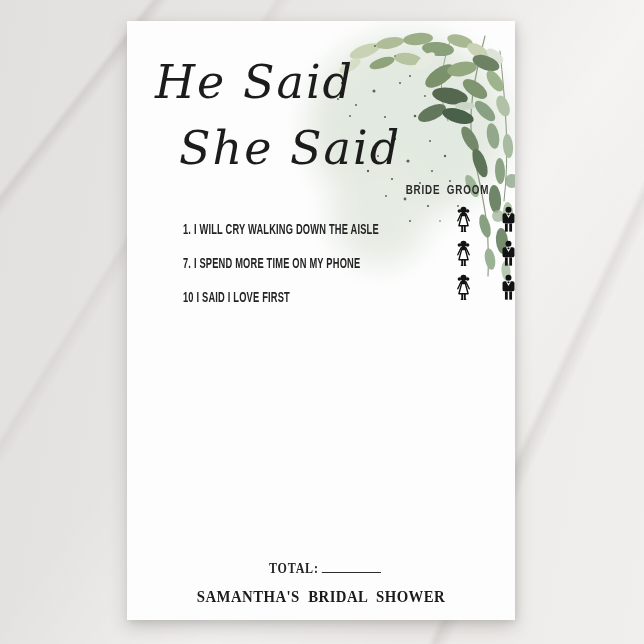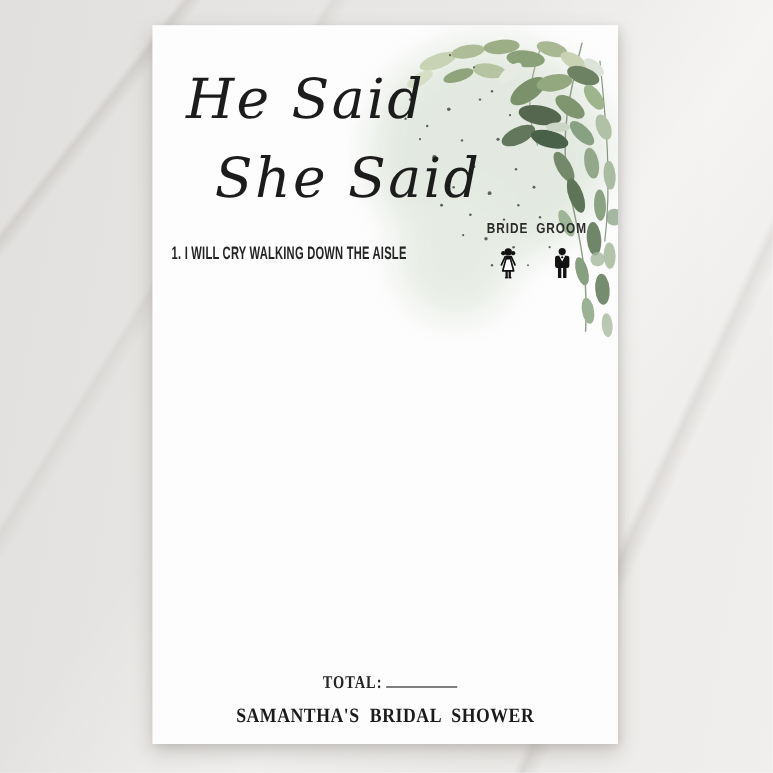--- a/index.html
+++ b/index.html
@@ -27,21 +27,21 @@
   .title-line.l1{left:28px;top:38px;}
   .title-line.l2{left:52px;top:104px;}
   .col-head{
     position:absolute;top:162px;width:64px;text-align:center;
     font-weight:700;font-size:12px;letter-spacing:1px;color:#2a2a2a;
     transform:scaleX(.82);transform-origin:center;
   }
   .col-head.bride{left:264px;}
   .col-head.groom{left:309px;}
   .rows{position:absolute;left:16px;top:182px;}
-  .row{height:34px;display:flex;align-items:flex-start;}
+  .row{height:34px;display:flex;align-items:flex-end;margin-left:40px;}
   .q{
     width:258px;white-space:nowrap;color:#242424;
     font-weight:700;font-size:15px;letter-spacing:.3px;
     transform:scaleX(.62);transform-origin:left center;
   }
   .cell{width:45px;height:34px;display:flex;align-items:center;justify-content:center;}
   .icon{width:21px;height:28px;display:block;}
   .total{
     position:absolute;left:142px;top:539px;color:#242424;white-space:nowrap;
     font-family:"Liberation Serif",serif;font-weight:700;font-size:15px;letter-spacing:1px;
@@ -192,23 +192,49 @@
             <use href="#sym-groom"></use>
           </svg>
         </div>
     </div>
 
 
 
 
 
 
-
-
-
+    <div class="row">
+      <div class="q">7. I SPEND MORE TIME ON MY PHONE</div>
+      <div class="cell">
+          <svg class="icon" viewBox="0 0 22 30">
+            <use href="#sym-bride"></use>
+          </svg>
+        </div>
+      <div class="cell">
+          <svg class="icon" viewBox="0 0 22 30">
+            <use href="#sym-groom"></use>
+          </svg>
+        </div>
+    </div>
+
+
+
+    <div class="row">
+      <div class="q">10 I SAID I LOVE FIRST</div>
+      <div class="cell">
+          <svg class="icon" viewBox="0 0 22 30">
+            <use href="#sym-bride"></use>
+          </svg>
+        </div>
+      <div class="cell">
+          <svg class="icon" viewBox="0 0 22 30">
+            <use href="#sym-groom"></use>
+          </svg>
+        </div>
+    </div>
 
   </div>
 
   <div class="total">
     <span>TOTAL:</span><span class="blank-line"></span>
   </div>
 
   <div class="footer">SAMANTHA'S BRIDAL  SHOWER</div>
 
 </div>

